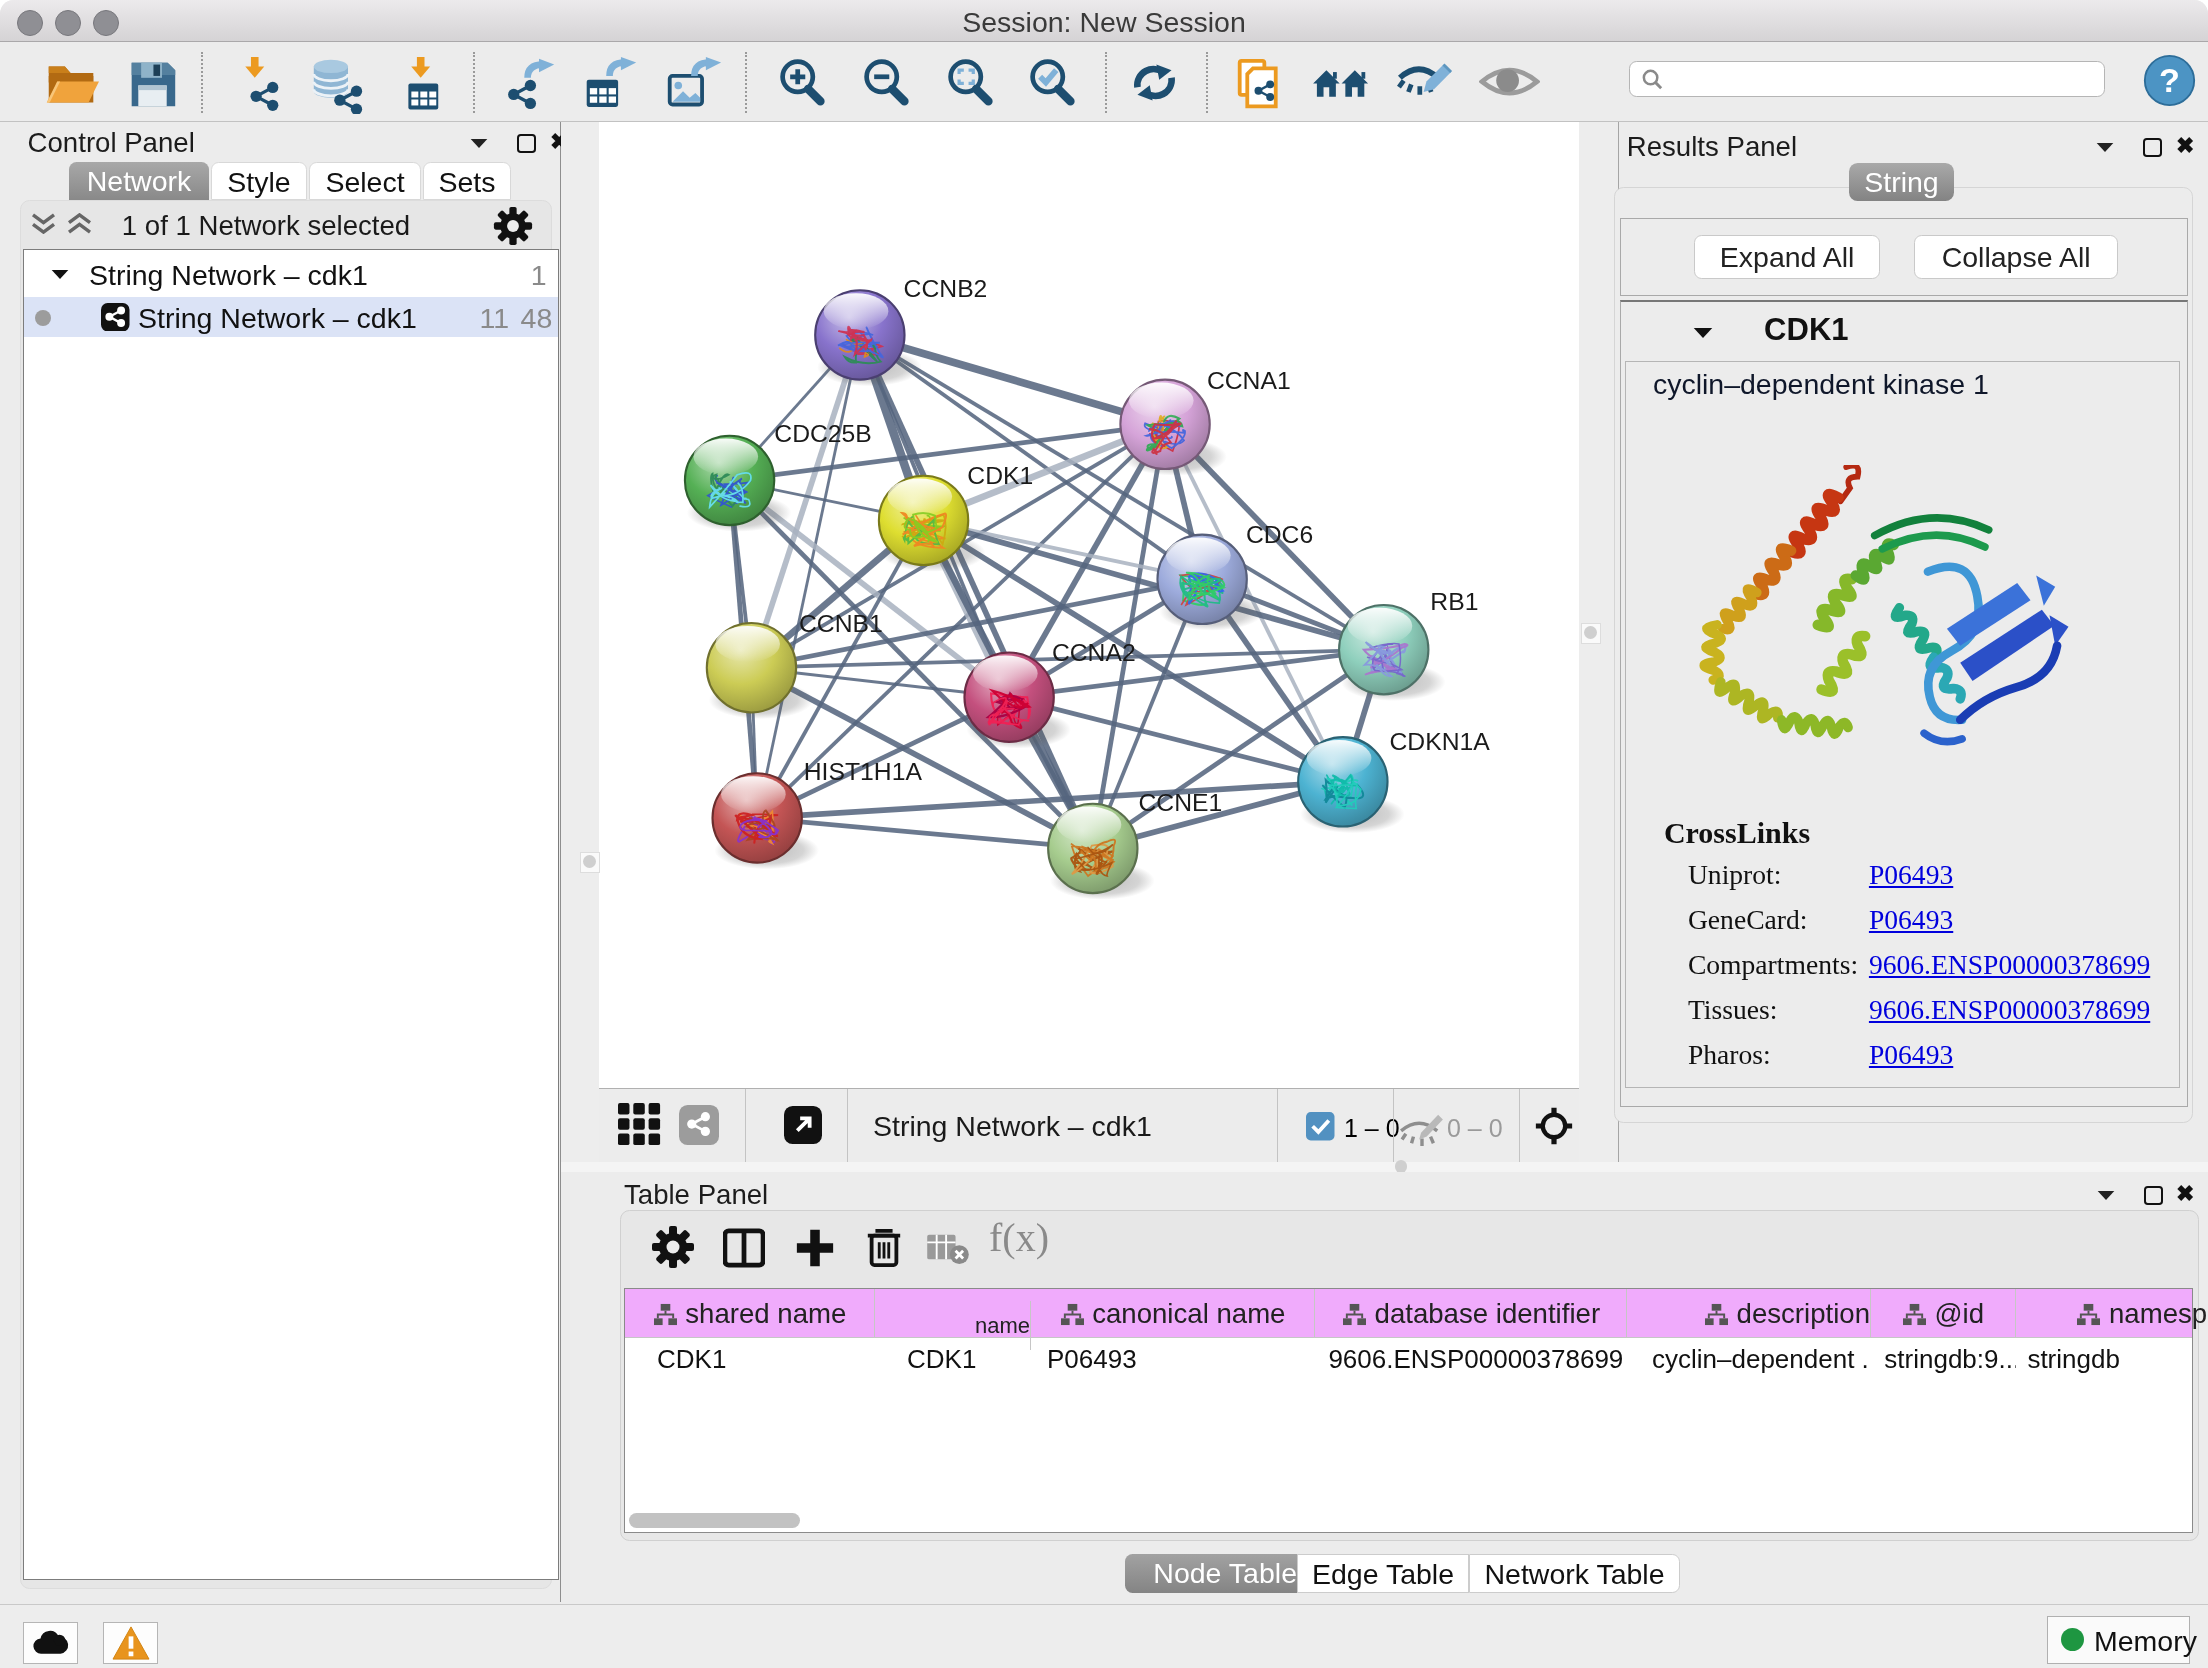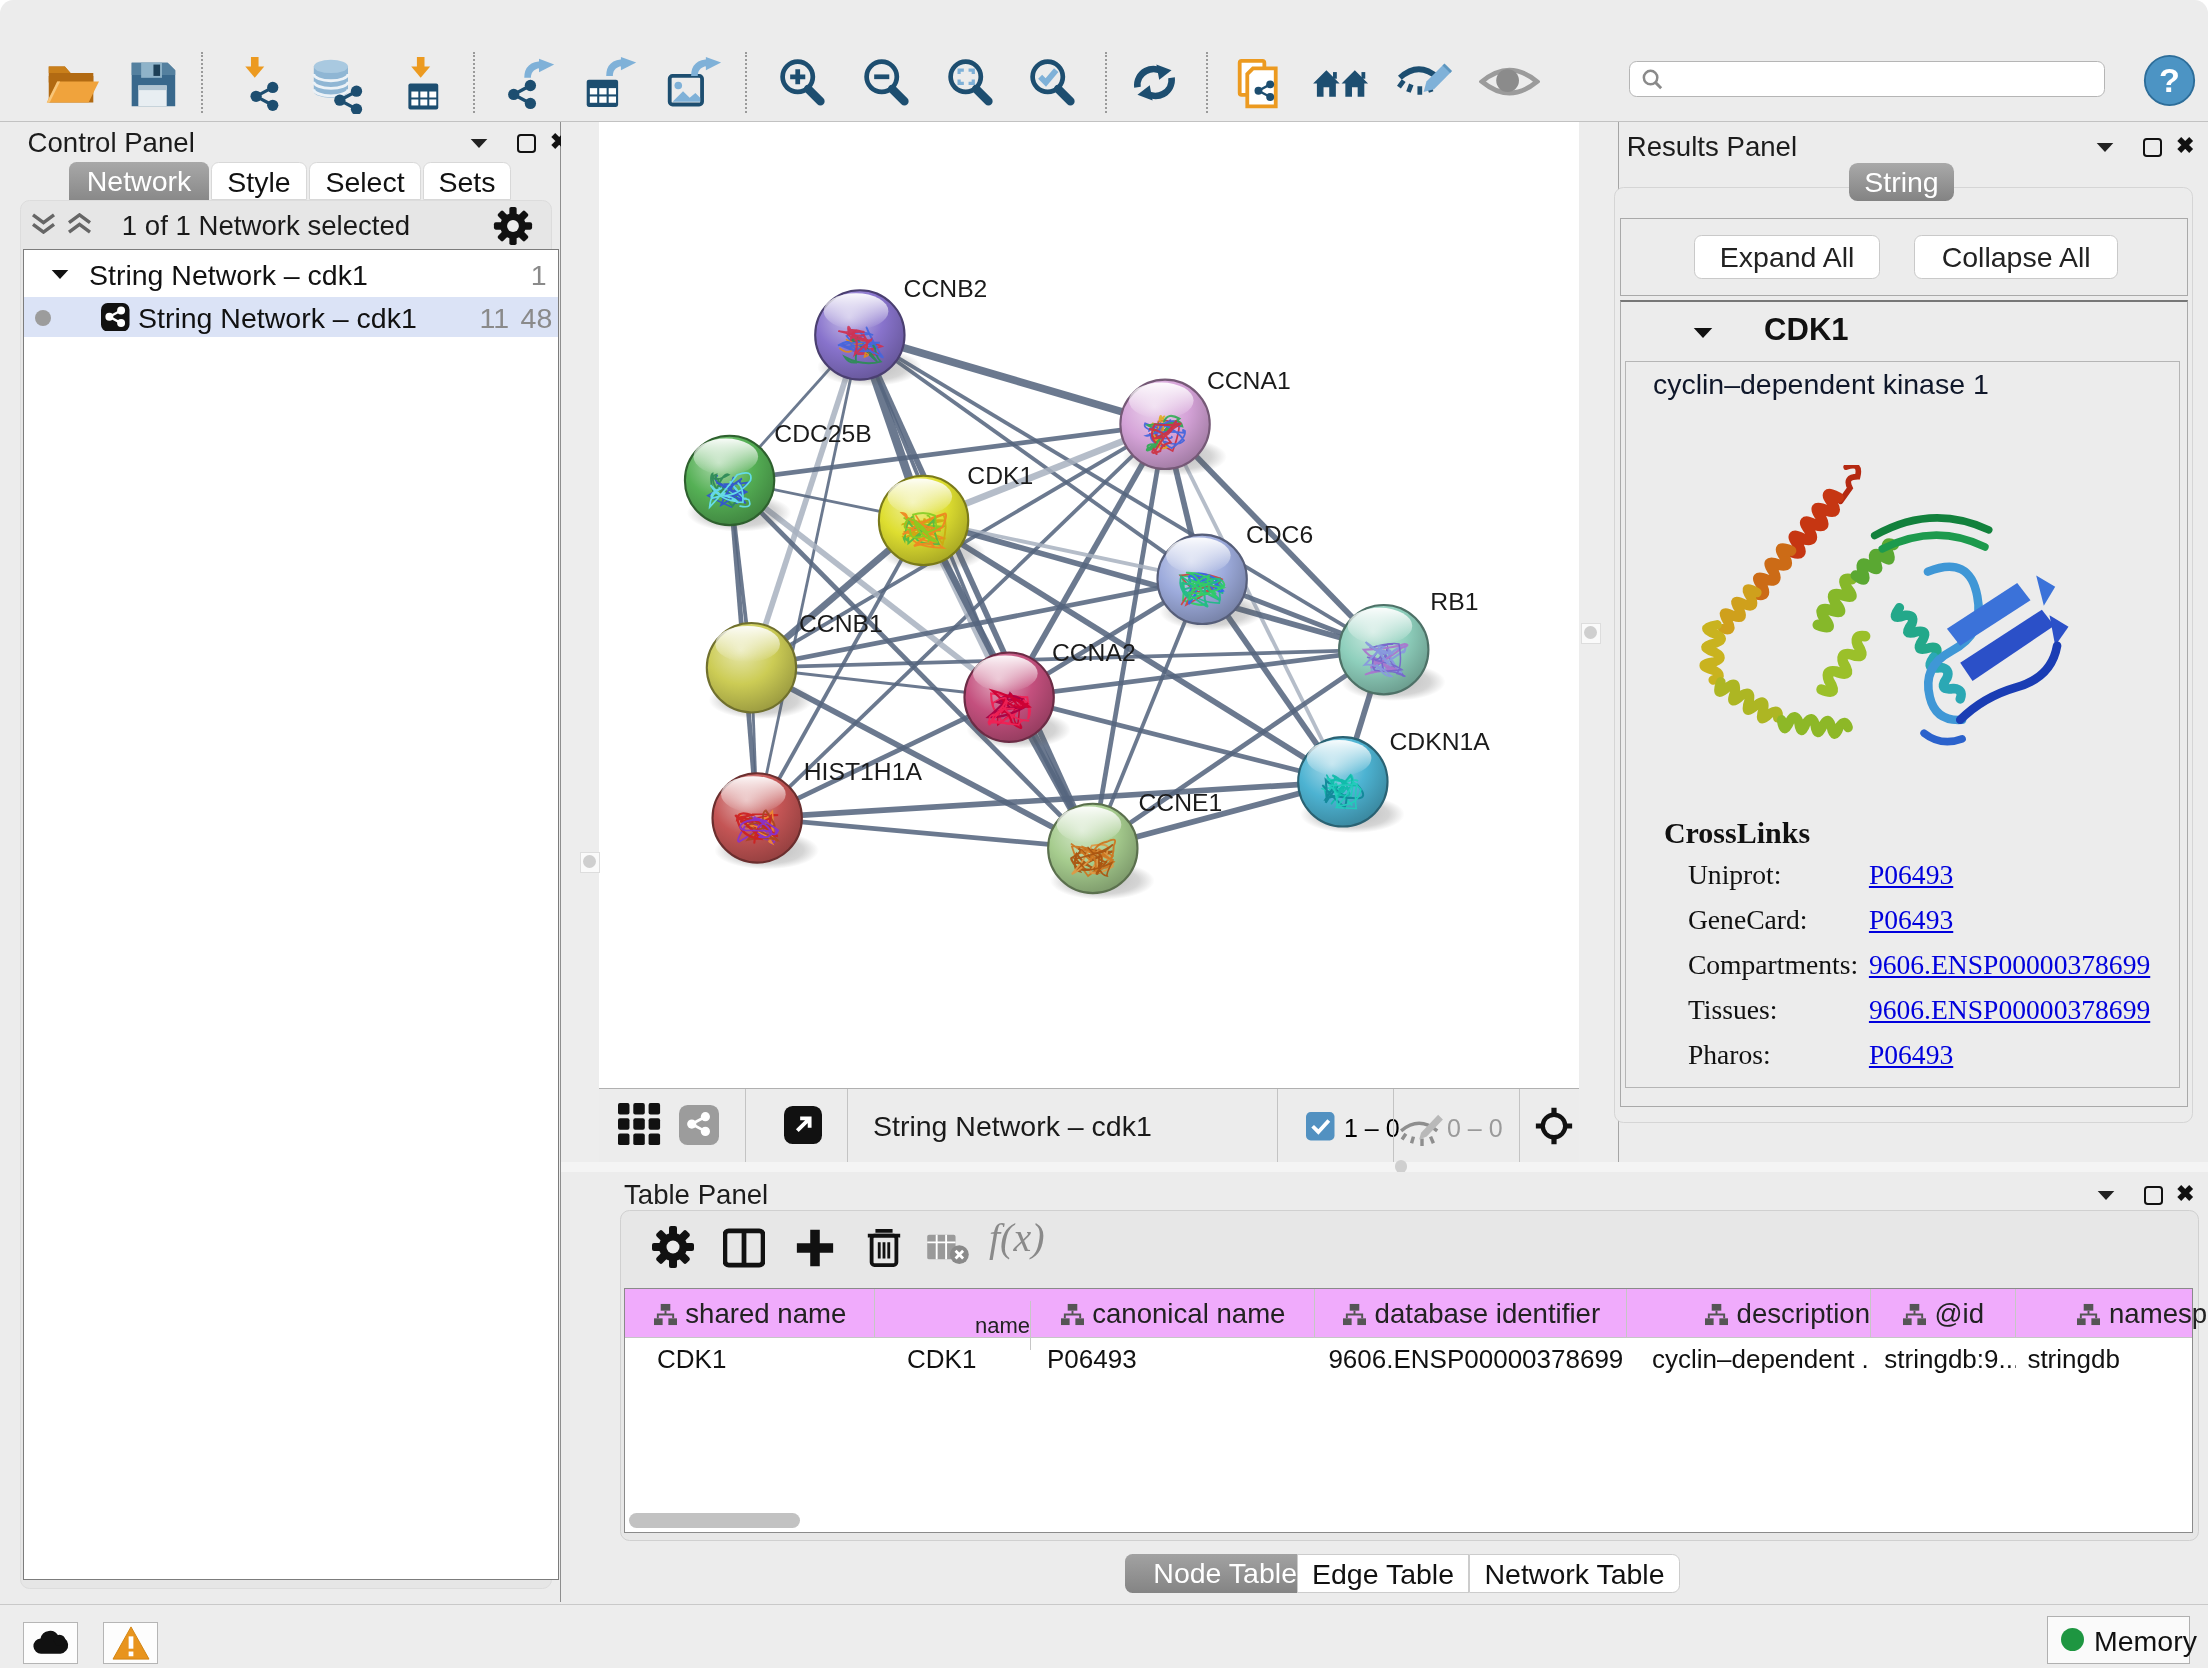--- a/index.html
+++ b/index.html
@@ -1,20 +1,26 @@
 <!DOCTYPE html>
 <html style="font-size:15px"><head><meta charset="utf-8">
 <style>
 * { margin:0; padding:0; }
 body { width:2208px; height:1668px; font-family:"Liberation Sans",sans-serif; background:#fff; overflow:hidden; }
 #win { position:absolute; left:0; top:0; width:2208px; height:1668px; background:#ececec; border-radius:13.3px 13.3px 0 0; overflow:hidden; }
 </style></head>
 <body>
 <div id="win">
 
+  <div style="position:absolute;left:0;top:0;width:2208px;height:42px;background:linear-gradient(#eceaec,#d5d3d5);border-bottom:1.9px solid #aaa8aa;box-sizing:border-box;border-radius:13.3px 13.3px 0 0">
+    <div style="position:absolute;left:17px;top:9.5px;width:24px;height:24px;border-radius:50%;background:#8f8f94;border:1px solid #77777c"></div>
+    <div style="position:absolute;left:55px;top:9.5px;width:24px;height:24px;border-radius:50%;background:#8f8f94;border:1px solid #77777c"></div>
+    <div style="position:absolute;left:93px;top:9.5px;width:24px;height:24px;border-radius:50%;background:#8f8f94;border:1px solid #77777c"></div>
+    <div style="position:absolute;left:0;top:5.7px;width:100%;text-align:center;font-size:28.5px;color:#3a3a3a">Session: New Session</div>
+  </div>
 
   <div style="position:absolute;left:0;top:42px;width:2208px;height:80px;background:#ececec;border-bottom:1.9px solid #c2c2c2;box-sizing:border-box">
       <div style="position:absolute;left:44px;top:13.3px"><svg width="55" height="57" viewBox="0 0 58 60" style="">
           <path d="M5 12 h17 l6 7 h24 v10 H5z" fill="#b26a12"></path>
           <path d="M5 12 h17 l6 7 h-23z" fill="#c97f1a"></path>
           <path d="M5 50 V22 h47 v28z" fill="#b26a12"></path>
           <path d="M3 50 L14 28 h44 L47 50z" fill="#f0a33c"></path>
           <path d="M3 50 L14 28 h3 L6 50z" fill="#f8c679"></path>
         </svg></div>
       <div style="position:absolute;left:126px;top:13.3px"><svg width="53" height="57" viewBox="0 0 56 60" style="">
@@ -647,21 +653,21 @@
           <path d="M12 6 h18 M4 11 h34" stroke="#111" stroke-width="4"></path>
           <rect x="8" y="11" width="26" height="31" rx="3" fill="none" stroke="#111" stroke-width="4"></rect>
           <path d="M16 18 v17 M21 18 v17 M26 18 v17" stroke="#111" stroke-width="3"></path>
         </svg></div>
   <div style="position:absolute;left:363px;top:59px"><svg width="44" height="34" viewBox="0 0 46 36">
           <rect x="1" y="4" width="30" height="26" rx="2" fill="#9a9a9a"></rect>
           <path d="M1 12 h30 M11 4 v26 M21 4 v26" stroke="#fff" stroke-width="2"></path>
           <circle cx="35" cy="25" r="10" fill="#8a8a8a"></circle>
           <path d="M31 21 l8 8 M39 21 l-8 8" stroke="#fff" stroke-width="3"></path>
         </svg></div>
-  <div style="position:absolute;left:426px;top:42px;font-family:'Liberation Serif',serif;font-style:italic;font-size:40px;color:#8a8a8a">f(x)</div>
+  <div style="position:absolute;left:426px;top:42px;font-family:'Liberation Serif',serif;font-size:40px;color:#8a8a8a">f(x)</div>
 
   <div style="position:absolute;left:61px;top:116px;width:1569px;height:245px;background:#fff;border:1.9px solid #8a8a8a;box-sizing:border-box">
      <div style="position:absolute;left:0;top:0;width:100%;height:49px;background:#f0abfc;border-bottom:1.9px solid #c6c6c6;box-sizing:border-box">
           <div style="position:absolute;left:0px;top:0;width:250px;height:49px;border-right:1.9px solid #c6c6c6;box-sizing:border-box;text-align:center;font-size:27.6px;color:#222;line-height:49px;overflow:hidden;white-space:nowrap"><svg width="25" height="23" viewBox="0 0 26 24" style="vertical-align:-2.9px">
               <rect x="8" y="1" width="10" height="7" fill="#555"></rect>
               <path d="M13 8 v4 M5 16 v-4 h16 v4" stroke="#555" stroke-width="2" fill="none"></path>
               <rect x="1" y="16" width="9" height="7" fill="#555"></rect>
               <rect x="16" y="16" width="9" height="7" fill="#555"></rect>
             </svg> shared name</div>
           <div style="position:absolute;left:250px;top:12px;width:156px;height:49px;border-right:1.9px solid #c6c6c6;box-sizing:border-box;text-align:right;font-size:22px;color:#222;line-height:49px;overflow:hidden;white-space:nowrap">name</div>

